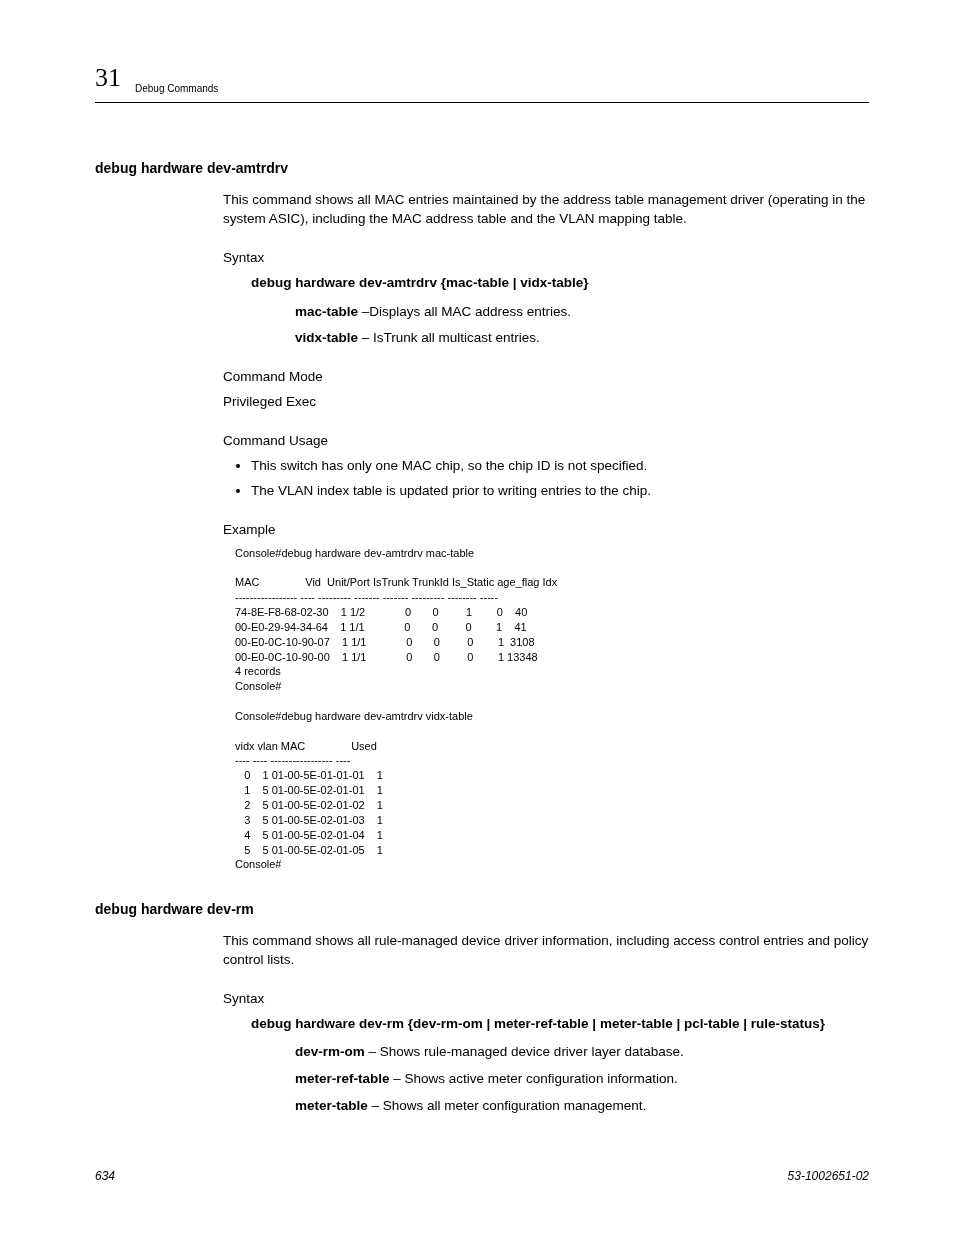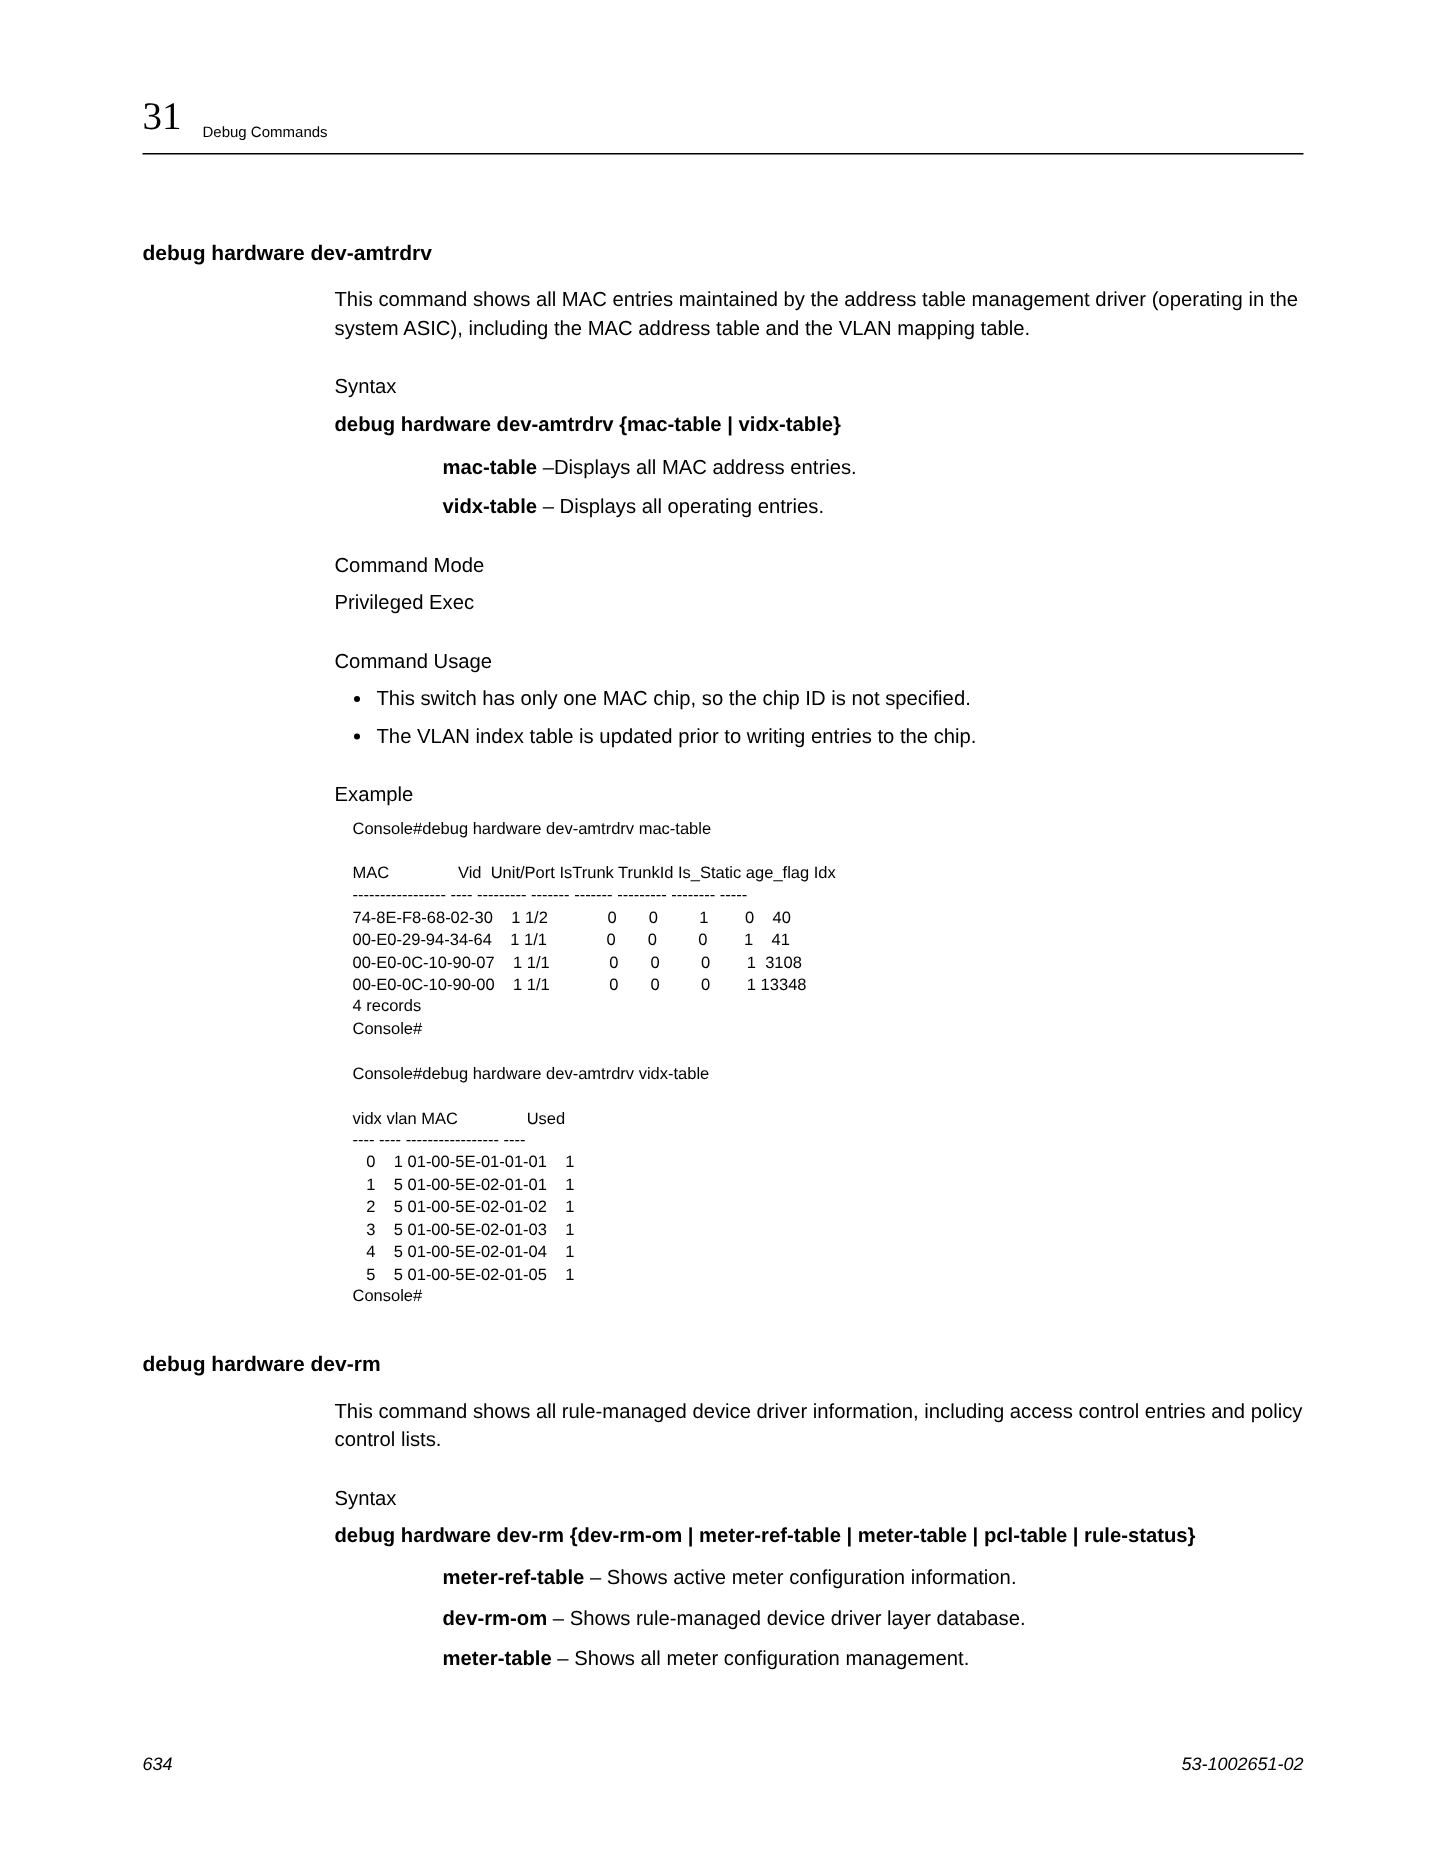--- a/index.html
+++ b/index.html
@@ -42,20 +42,21 @@
   .desc {
     margin-bottom: 18px;
   }
   .section-heading {
     font-weight: normal;
     margin-top: 20px;
     margin-bottom: 6px;
   }
   .syntax-line {
     font-weight: bold;
+    margin-left: 28px;
     margin-top: 6px;
     margin-bottom: 10px;
   }
   .param-line {
     margin-left: 72px;
     margin-top: 4px;
     margin-bottom: 8px;
   }
   .param-line .pbold {
     font-weight: bold;
@@ -102,21 +103,21 @@
 
 <div class="body-block">
   <div class="desc">This command shows all MAC entries maintained by the address table management driver (operating in the system ASIC), including the MAC address table and the VLAN mapping table.</div>
 
   <div class="section-heading">Syntax</div>
   <div class="syntax-line">debug hardware dev-amtrdrv {mac-table | vidx-table}</div>
   <div class="param-line">
     <span class="pbold">mac-table</span><span> –Displays all MAC address entries.</span>
   </div>
   <div class="param-line">
-    <span class="pbold">vidx-table</span><span> – Displays all operating entries.</span>
+    <span class="pbold">vidx-table</span><span> – IsTrunk all multicast entries.</span>
   </div>
 
   <div class="section-heading">Command Mode</div>
   <div class="mode-text">Privileged Exec</div>
 
   <div class="section-heading">Command Usage</div>
   <ul class="usage">
     <li>This switch has only one MAC chip, so the chip ID is not specified.</li>
     <li>The VLAN index table is updated prior to writing entries to the chip.</li>
   </ul>
@@ -147,24 +148,24 @@
 </div>
 
 <div class="cmd-name">debug hardware dev-rm</div>
 
 <div class="body-block">
   <div class="desc">This command shows all rule-managed device driver information, including access control entries and policy control lists.</div>
 
   <div class="section-heading">Syntax</div>
   <div class="syntax-line">debug hardware dev-rm {dev-rm-om | meter-ref-table | meter-table | pcl-table | rule-status}</div>
   <div class="param-line">
-    <span class="pbold">meter-ref-table</span><span> – Shows active meter configuration information.</span>
+    <span class="pbold">dev-rm-om</span><span> – Shows rule-managed device driver layer database.</span>
   </div>
   <div class="param-line">
-    <span class="pbold">dev-rm-om</span><span> – Shows rule-managed device driver layer database.</span>
+    <span class="pbold">meter-ref-table</span><span> – Shows active meter configuration information.</span>
   </div>
   <div class="param-line">
     <span class="pbold">meter-table</span><span> – Shows all meter configuration management.</span>
   </div>
 </div>
 
 <div class="footer">
   <div class="left">634</div>
   <div class="right">
     <div>53-1002651-02</div>

